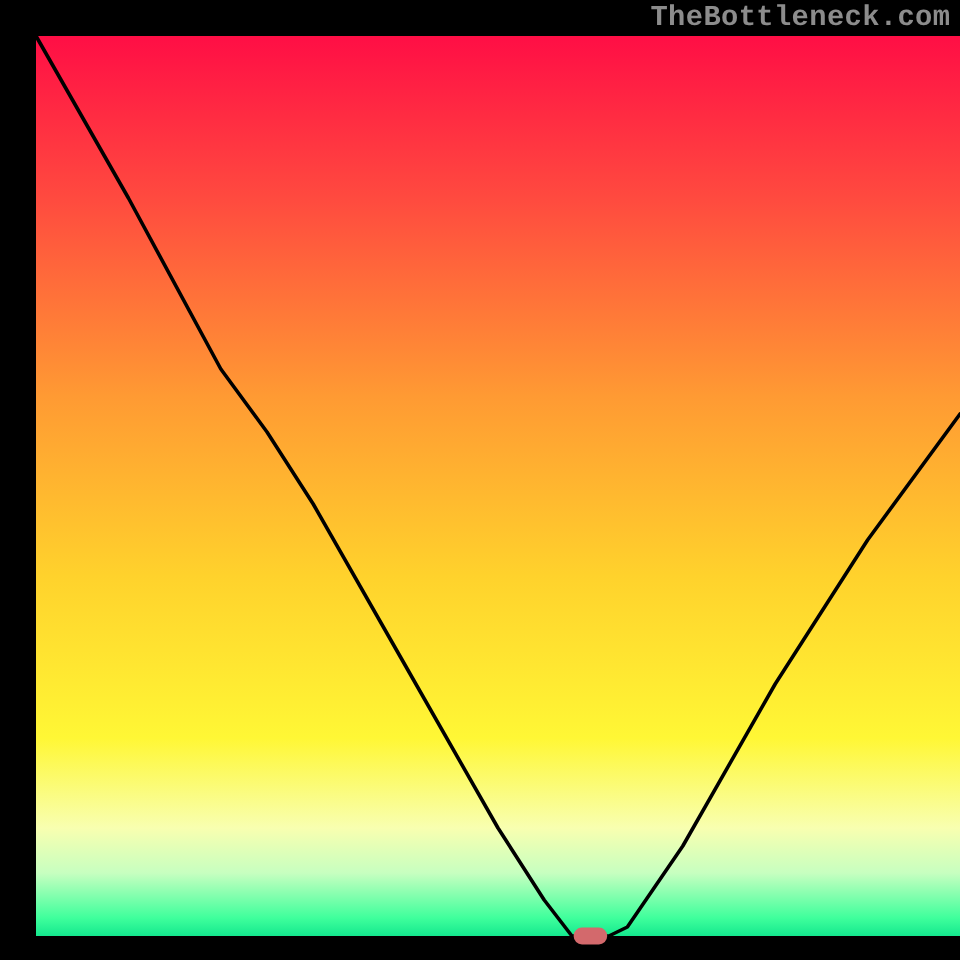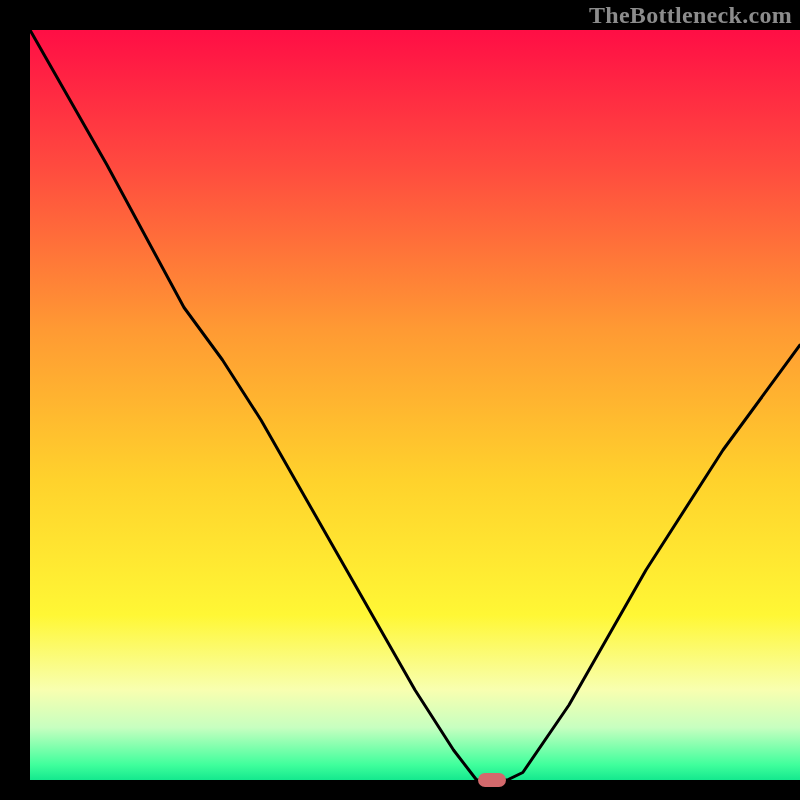--- a/index.html
+++ b/index.html
@@ -12,21 +12,21 @@
   }
   .container {
     position: relative;
     width: 800px;
     height: 800px;
   }
   .watermark {
     position: absolute;
     top: 2px;
     right: 8px;
-    font-family: Liberation Serif, serif;
+    font-family: Liberation Mono, monospace;
     font-size: 24px;
     font-weight: 600;
     color: #8c8c8c;
     letter-spacing: 0.3px;
     z-index: 5;
   }
   svg {
     position: absolute;
     top: 0;
     left: 0;

